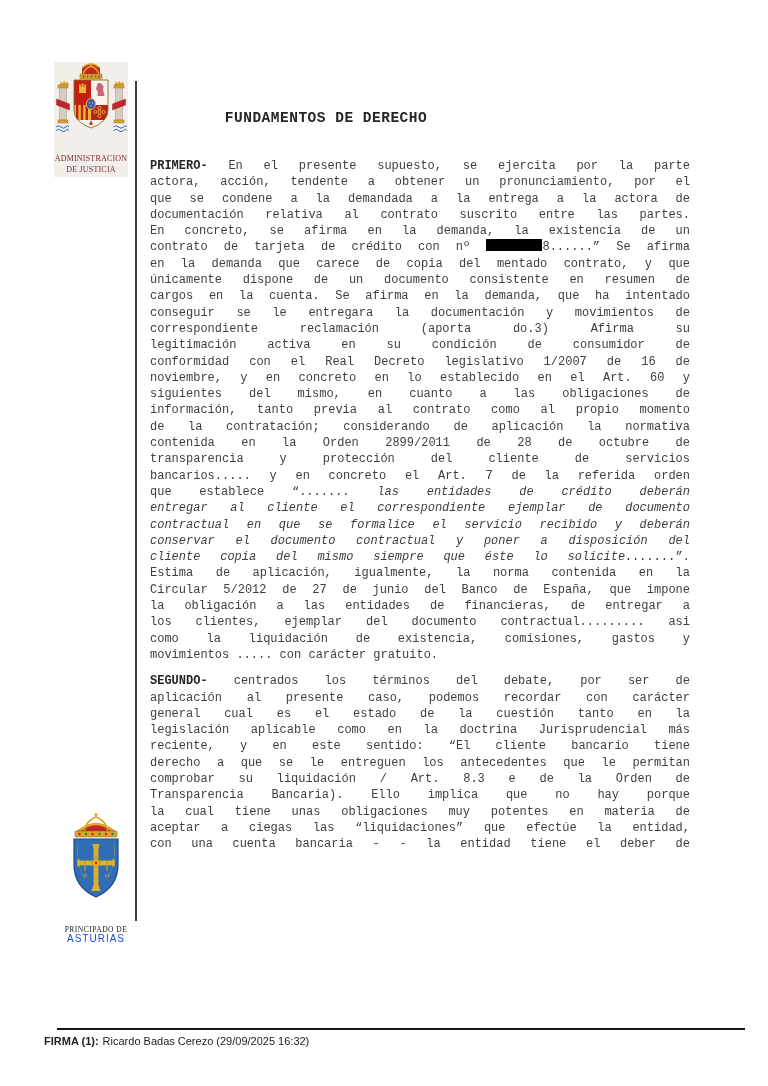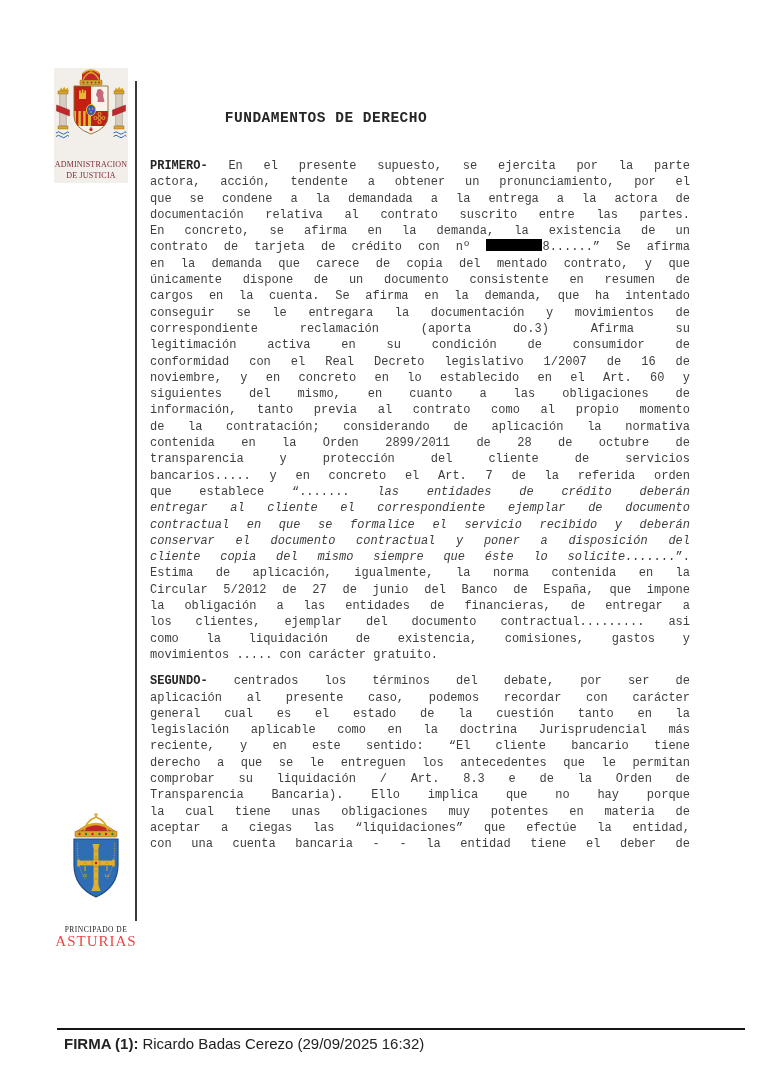--- a/index.html
+++ b/index.html
@@ -20,42 +20,42 @@
   }
   .paragraph + .paragraph { margin-top:10px; }
   .line { text-align:justify; text-align-last:justify; height:16.3px; white-space:normal; }
   .line.lastline { text-align-last:left; }
   .seg-b { font-weight:bold; color:#262626; }
   .seg-i { font-style:italic; }
   .redact { display:inline-block; width:56px; height:12px; background:#000; vertical-align:-1px; }
 
   .emblem-justice {
     position:absolute; left:54px; top:62px; width:74px; height:115px;
-    background:#f2eeea; text-align:center;margin-top:6px;
+    background:#f2eeea; text-align:center;
   }
   .emblem-justice .cap {
     font-family:"Liberation Serif", serif; font-size:8px; line-height:9.5px;
     color:#7d2a35; letter-spacing:.2px; margin-top:1px;
   }
   .emblem-asturias {
     position:absolute; left:54px; top:813px; width:84px; text-align:center;
   }
   .emblem-asturias .cap-small {
     font-family:"Liberation Serif", serif; font-size:7.5px; letter-spacing:.5px;
     color:#1c1c1c; margin-top:17px;
   }
   .emblem-asturias .cap-large {
-    font-family:Liberation Serif, serif; font-size:15px; letter-spacing:1px;
-    color:#ef4444; margin-top:-1px;
+    font-family:Liberation Sans, sans-serif; font-size:10px; letter-spacing:1px;
+    color:#1d4ed8; margin-top:-1px;
   }
 
   .footer-rule { position:absolute; left:57px; top:1028px; width:688px; height:2px; background:#151515; }
   .footer-text {
-    position:absolute; left:64px; top:1035px;
-    font-family:"Liberation Sans", sans-serif; font-size:15px; color:#222;
+    position:absolute; left:44px; top:1035px;
+    font-family:"Liberation Sans", sans-serif; font-size:11px; color:#222;
   }
   .footer-text .fb { font-weight:bold; margin-right:4px; }
 </style>
 </head>
 <body>
 
 <div class="page">
 
   <div class="vrule"></div>
 

